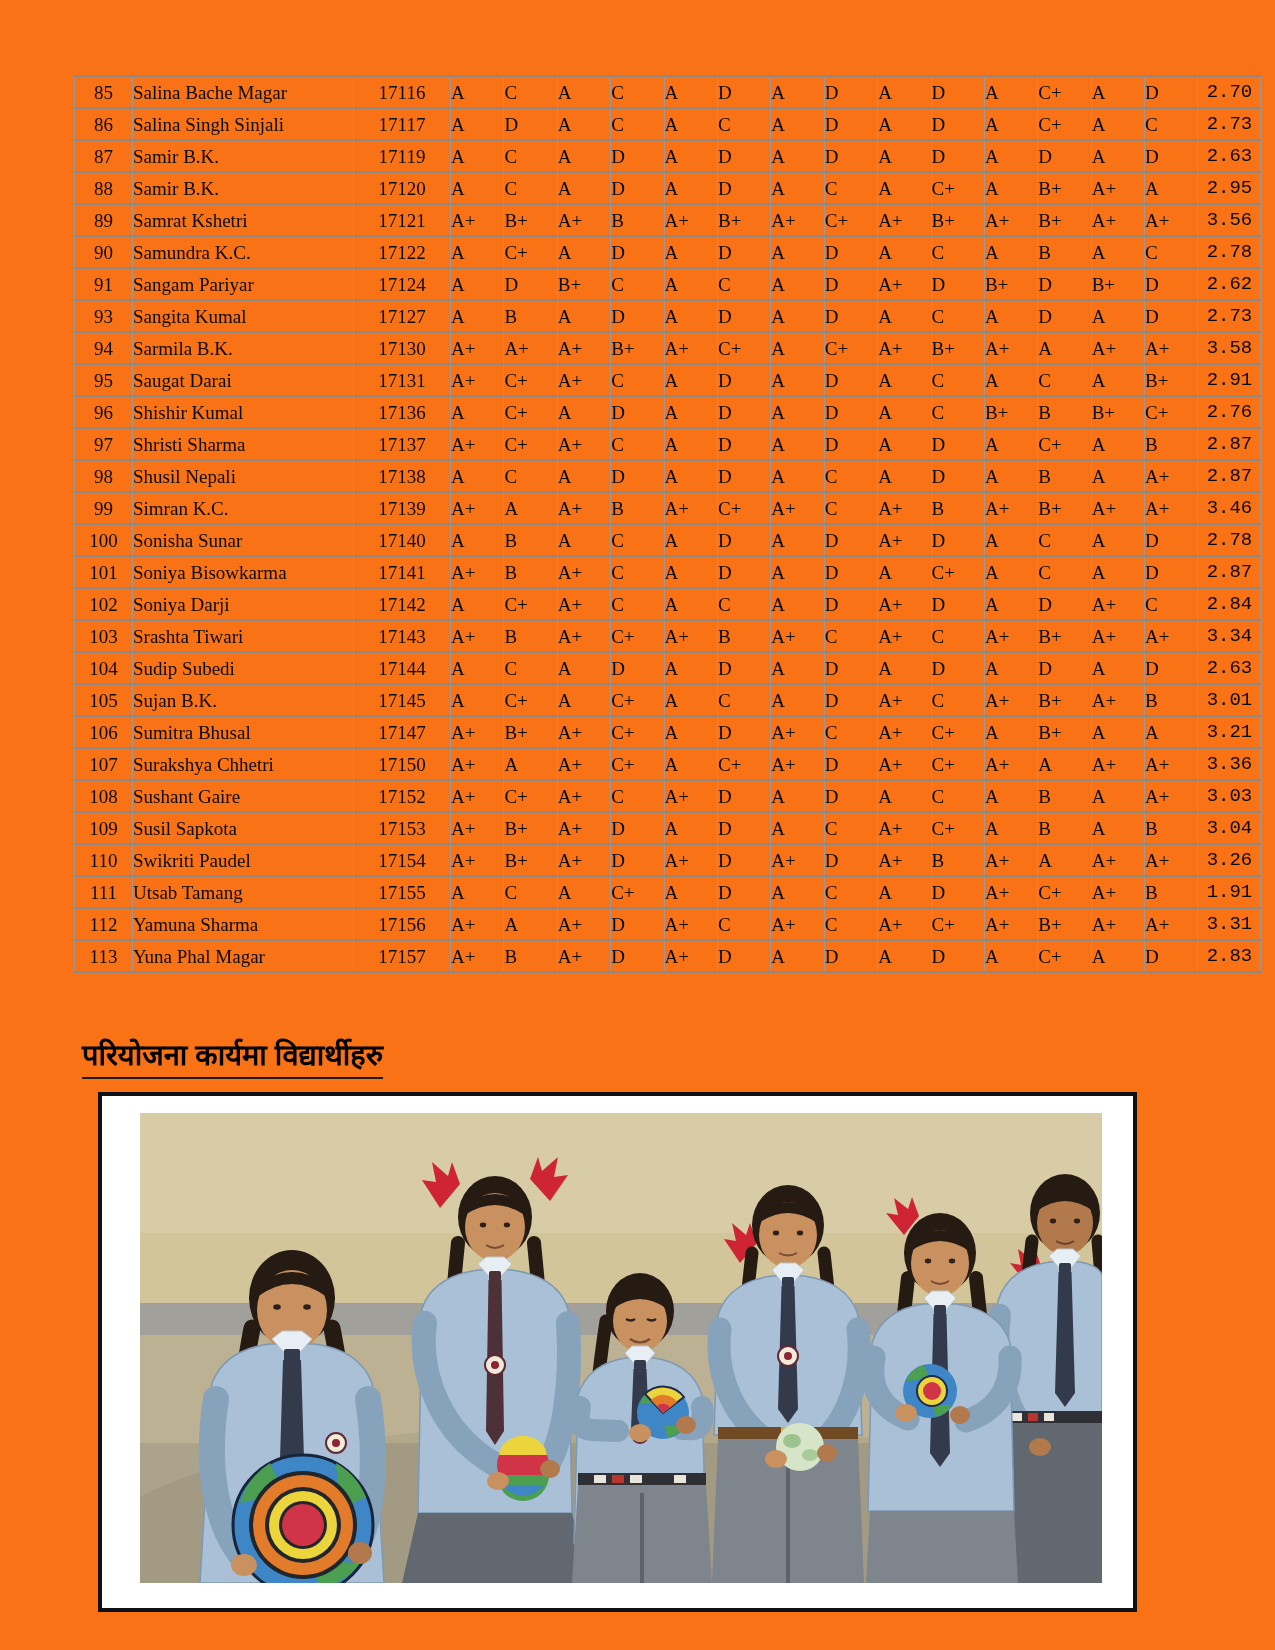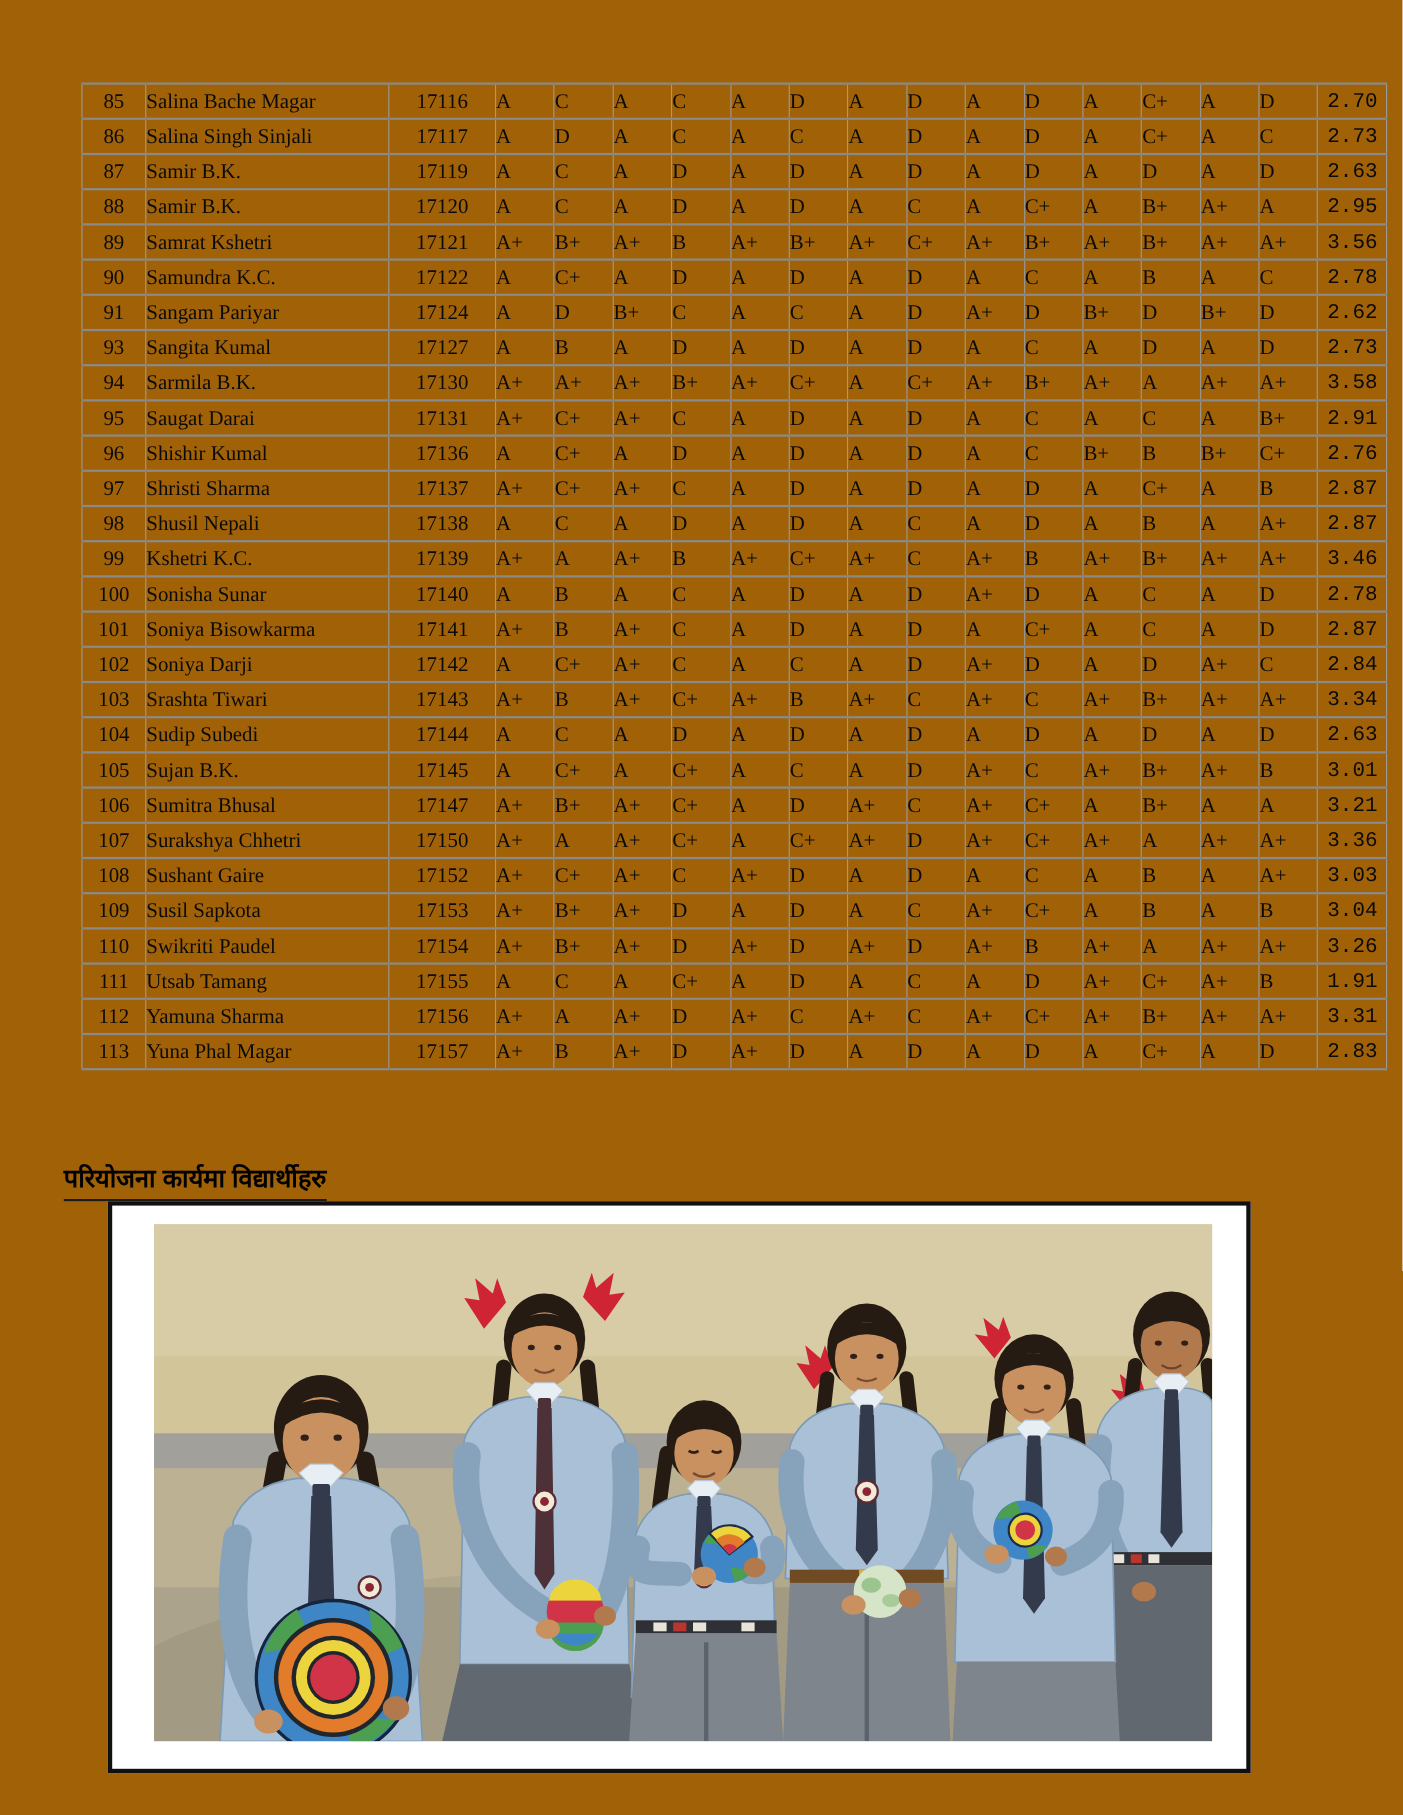--- a/index.html
+++ b/index.html
@@ -4,35 +4,35 @@
 <style>
   :root{
     --wall:#d2c59a; --band:#9b9b9b; --wall-low:#b4aa90;
     --shirt:#a9c0d6; --shirt-dark:#87a2bb; --tie:#333a4c; --tie-maroon:#4d3138;
     --skin:#c9915f; --skin-dark:#b27a4c; --hair:#261b13; --trousers:#7e858d;
     --trousers-dark:#616870; --ribbon:#cf2433; --badge:#8c2433;
     --m-blue:#3e86c5; --m-green:#4c9e50; --m-orange:#e27c2a; --m-yellow:#ecd43d;
     --m-red:#d13446; --m-pale:#d6e4c8; --tbl-border:#8a8a8a; --ink:#0a0a0a;
   }
   html,body{margin:0;padding:0;background:#ffffff;}
-  .page{position:relative;width:1275px;height:1650px;background:#a16207;overflow:hidden;
+  .page{position:relative;width:1275px;height:1650px;background:#f97316;overflow:hidden;
         font-family:"Liberation Serif", serif;color:var(--ink);}
   table.results{position:absolute;left:74px;top:75px;width:1186px;border-collapse:collapse;
         table-layout:fixed;}
   table.results td{border-left:1px solid #9a9a9a;border-right:1px solid #9a9a9a;
         border-top:2px solid var(--tbl-border);border-bottom:2px solid var(--tbl-border);
         height:30px;font-size:19px;line-height:1;vertical-align:middle;
         white-space:nowrap;overflow:hidden;padding:0;}
   td.col-sn{text-align:center;}
   td.col-name{padding-left:10px;text-align:left;}
   td.col-roll{text-align:center;}
   td.col-grade{padding-left:11px;text-align:left;}
   td.col-gpa{text-align:center;font-family:Liberation Mono, monospace;}
-  .heading{position:absolute;left:58px;top:1034px;font-family:"Liberation Sans", sans-serif;
-        font-size:23px;font-weight:bold;color:#000;margin-top:20px;}
+  .heading{position:absolute;left:82px;top:1034px;font-family:"Liberation Sans", sans-serif;
+        font-size:29px;font-weight:bold;color:#000;}
   .heading .underline{display:inline-block;border-bottom:2px solid #1c1c1c;padding-bottom:4px;}
   .photo-frame{position:absolute;left:98px;top:1092px;width:1039px;height:520px;
         border:4px solid #101010;background:#ffffff;box-sizing:border-box;}
   .photo{position:absolute;left:38px;top:17px;width:962px;height:470px;overflow:hidden;background:var(--wall);}
   .photo svg{display:block;width:962px;height:470px;}
 </style>
 </head>
 <body>
 
 <div class="page">
@@ -314,21 +314,21 @@
           <td class="col-grade">A</td>
           <td class="col-grade">D</td>
           <td class="col-grade">A</td>
           <td class="col-grade">B</td>
           <td class="col-grade">A</td>
           <td class="col-grade">A+</td>
           <td class="col-gpa">2.87</td>
         </tr>
         <tr>
           <td class="col-sn">99</td>
-          <td class="col-name">Kshetri K.C.</td>
+          <td class="col-name">Simran K.C.</td>
           <td class="col-roll">17139</td>
           <td class="col-grade">A+</td>
           <td class="col-grade">A</td>
           <td class="col-grade">A+</td>
           <td class="col-grade">B</td>
           <td class="col-grade">A+</td>
           <td class="col-grade">C+</td>
           <td class="col-grade">A+</td>
           <td class="col-grade">C</td>
           <td class="col-grade">A+</td>

